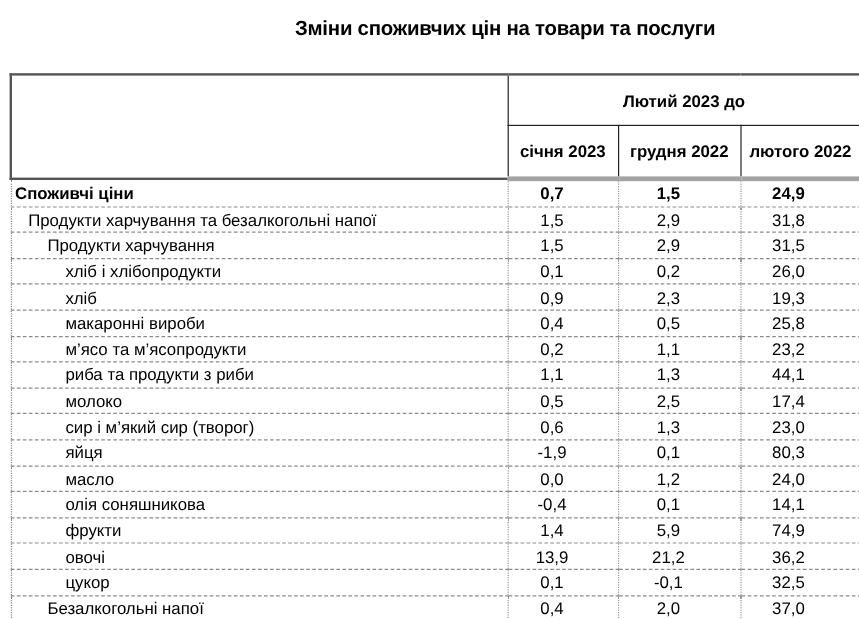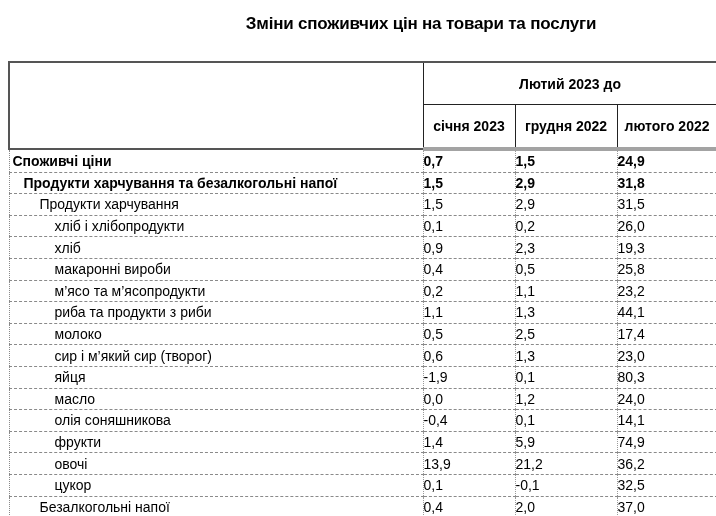--- a/index.html
+++ b/index.html
@@ -13,24 +13,24 @@
   col.c0 { width: 414px; } col.c1 { width: 92px; } col.c2 { width: 102px; } col.c3 { width: 100px; }
   th { font-weight: bold; border: 1px solid #222; padding: 0; }
   thead tr.h1 th { height: 41px; }
   thead tr.h2 th { height: 42px; }
   thead th.corner { border-left: 2px solid #555; border-top: 2px solid #555; border-bottom: 2px solid #555; }
   thead tr.h1 th.group { border-top: 2px solid #555; }
   thead tr.h2 th { border-bottom: 4px solid #a3a3a3; }
   td { height: 20.6px; padding: 0; border-bottom: 1px dashed #8a8a8a;
        border-left: 1px dotted #9a9a9a; border-right: 1px dotted #9a9a9a; white-space: nowrap; }
   td.label { padding-left: 3px; border-left: 1px dotted #888; }
-  td.num { text-align: left; padding-right: 18px; }
+  td.num { text-align: center; padding-right: 18px; }
   td.num.c3 { padding-right: 20px; }
   tr.lvl0 td { font-weight: bold; }
-  tr.lvl1 td { font-weight: bold; }
+  tr.lvl1 td { font-weight: normal; }
   tr.lvl1 td.label { padding-left: 14px; }
   tr.lvl2 td.label { padding-left: 30px; margin-top: 15px; }
   tr.lvl3 td.label { padding-left: 45px; }
 </style>
 </head>
 <body>
 
 <div class="title-wrap">
   <div class="title">Зміни споживчих цін на товари та послуги</div>
 </div>

